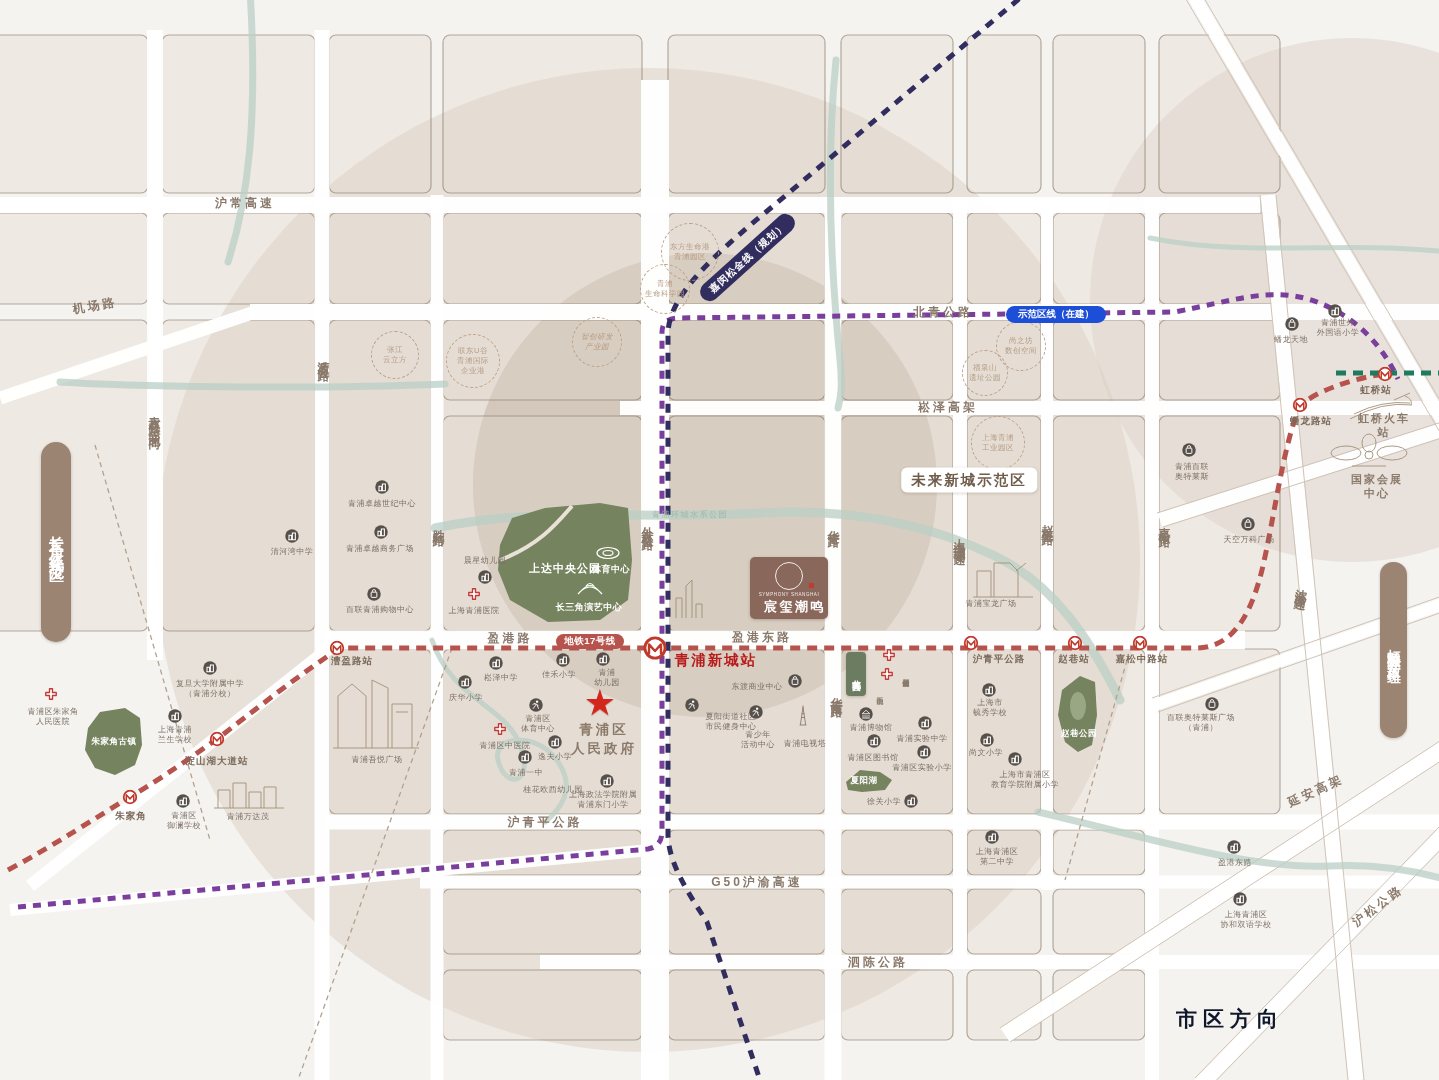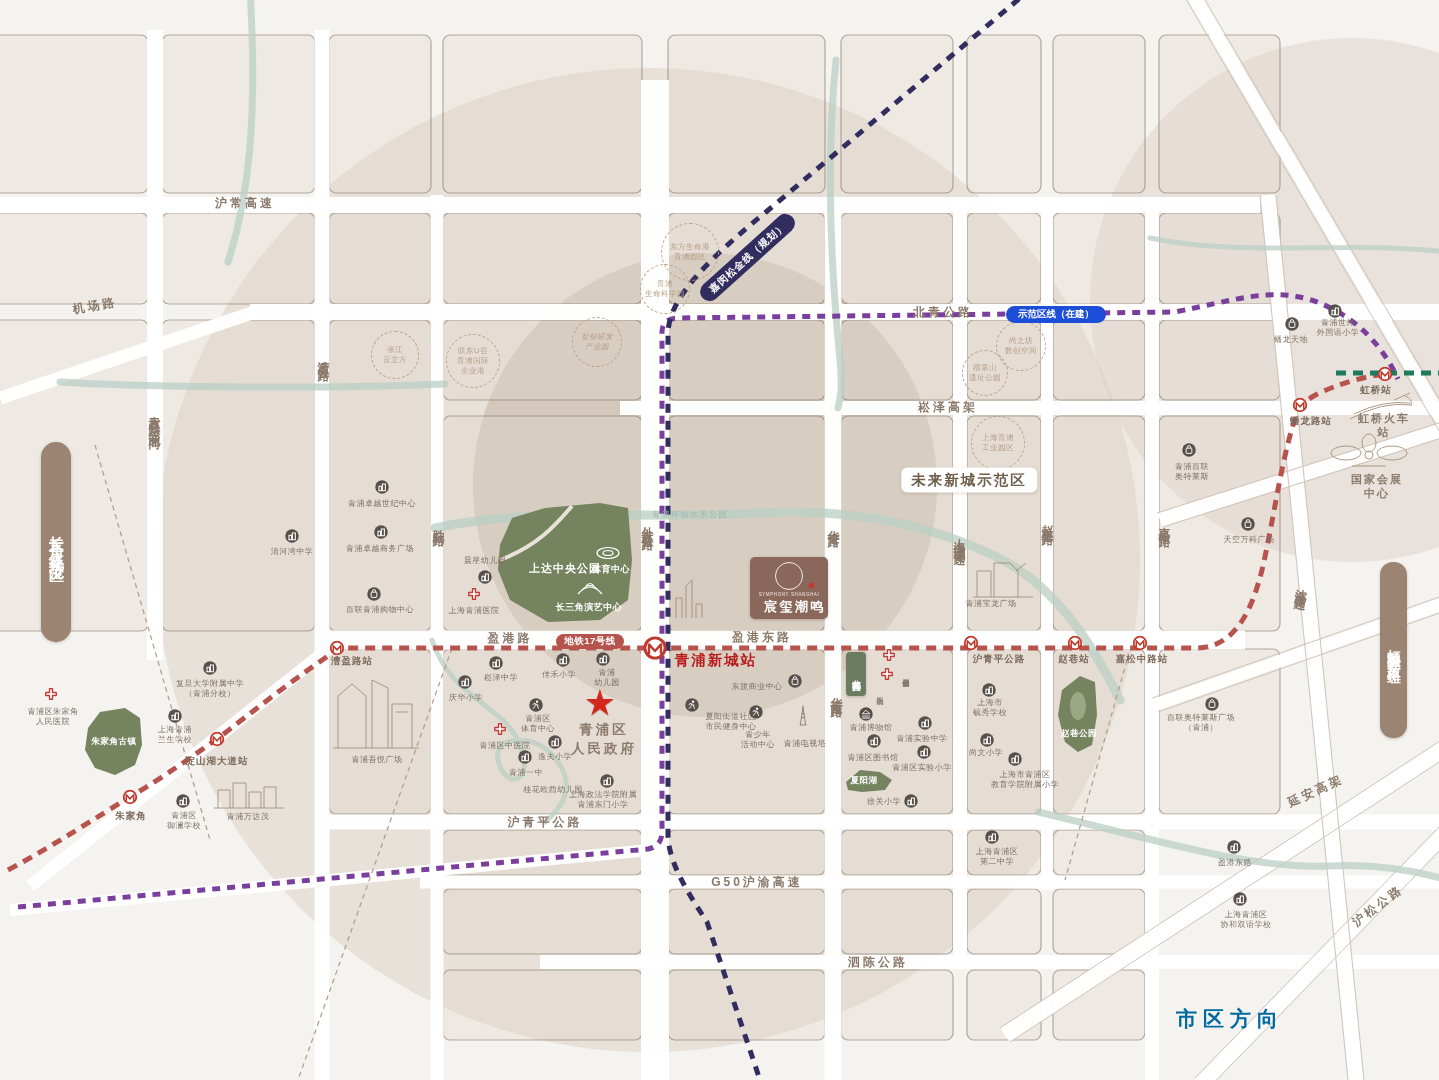--- a/index.html
+++ b/index.html
@@ -13,21 +13,21 @@
   .st{font-size:9.5px;font-weight:bold;color:#7b6a5a;letter-spacing:1px;}
   .stm{font-size:14.5px;font-weight:bold;color:#b91c1c;letter-spacing:2px;}
   .poi{font-size:8px;color:#7e7065;letter-spacing:.5px;}
   .pv{font-size:7px;color:#8a7a6c;writing-mode:vertical-rl;}
   .gov{font-size:13.5px;font-weight:bold;color:#8b7a69;letter-spacing:3px;line-height:1.4;}
   .pk{font-size:11px;font-weight:bold;color:#fff;letter-spacing:1px;}
   .pk2{font-size:9px;font-weight:bold;color:#fff;letter-spacing:.5px;}
   .pkw{font-size:8.5px;font-weight:bold;color:#fff;letter-spacing:.5px;}
   .wt{font-size:8px;color:#9fb7ad;letter-spacing:1.5px;}
   .lm{font-size:11px;font-weight:bold;color:#8a7a6a;letter-spacing:2px;}
-  .big{font-size:21px;font-weight:bold;color:#0369a1;letter-spacing:6px;}
+  .big{font-size:21px;font-weight:bold;color:#0f172a;letter-spacing:6px;}
   .star{font-size:36px;color:#d3261c;text-shadow:0 1px 1px rgba(120,30,20,.35);}
   .ind{display:flex;align-items:center;justify-content:center;border:1px dashed #bb9f86;
        border-radius:50%;font-size:7.5px;color:#b69c84;line-height:1.35;letter-spacing:.5px;}
   .ic{position:absolute;transform:translate(-50%,-50%);line-height:0;}
   .pill{position:absolute;writing-mode:vertical-rl;text-align:center;color:#fff;font-weight:bold;
         background:#9b8471;border-radius:15px;display:flex;align-items:center;justify-content:center;
         box-shadow:0 1px 3px rgba(90,70,50,.3);}
   #left-pill{left:41px;top:442px;width:30px;height:200px;font-size:15px;letter-spacing:4px;}
   #right-pill{left:1380px;top:562px;width:27px;height:176px;font-size:13.5px;letter-spacing:3px;border-radius:13px;}
   #beijing-tag{left:846px;top:652px;width:20px;height:44px;font-size:9px;background:#6c7c60;border-radius:4px;letter-spacing:1px;}

